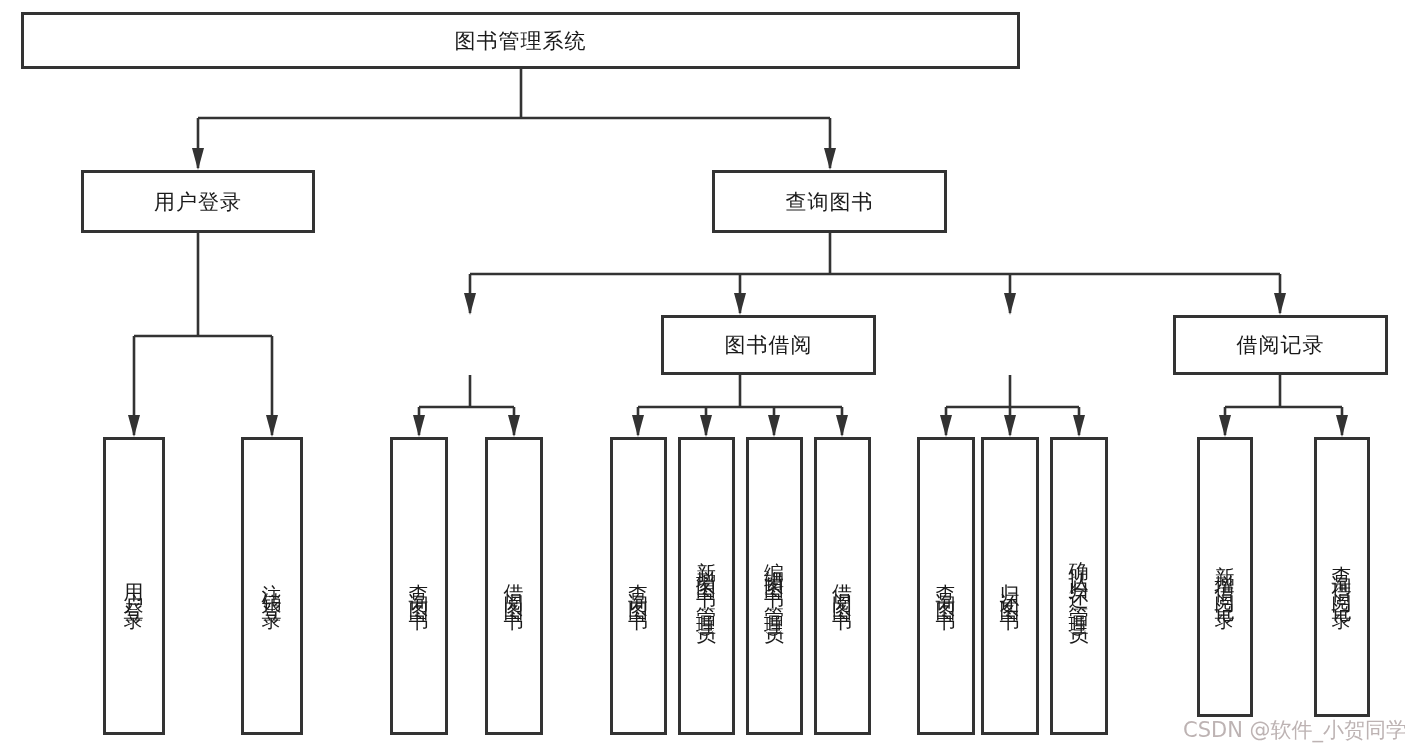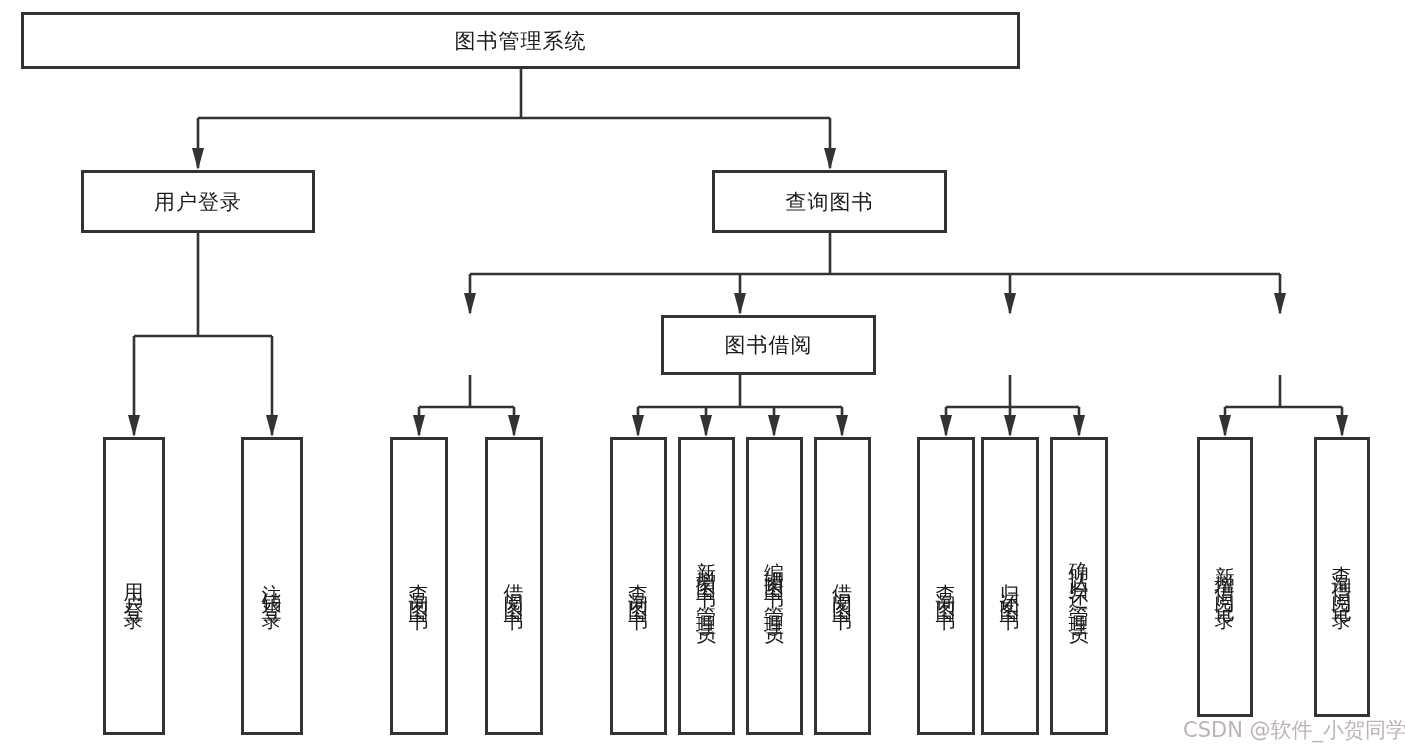--- a/index.html
+++ b/index.html
@@ -150,20 +150,23 @@
   <div class="node h" style="left:81px; top:170px; width:234px; height:63px;">
     <span>用户登录</span>
   </div>
   <div class="node h" style="left:712px; top:170px; width:235px; height:63px;">
     <span>查询图书</span>
   </div>
 
   <div class="node h" style="left:633px; top:315px; width:215px; height:60px;margin-left:28px;">
     <span>图书借阅</span>
   </div>
+  <div class="node h" style="left:1173px; top:315px; width:215px; height:60px;">
+    <span>借阅记录</span>
+  </div>
 
   <div class="node v" style="left:103px; top:437px; width:62px; height:298px;">
     <span class="vtext">用户登录</span>
   </div>
   <div class="node v" style="left:241px; top:437px; width:62px; height:298px;">
     <span class="vtext">注销登录</span>
   </div>
 
   <div class="node v" style="left:390px; top:437px; width:58px; height:298px;">
     <span class="vtext">查询图书</span>

